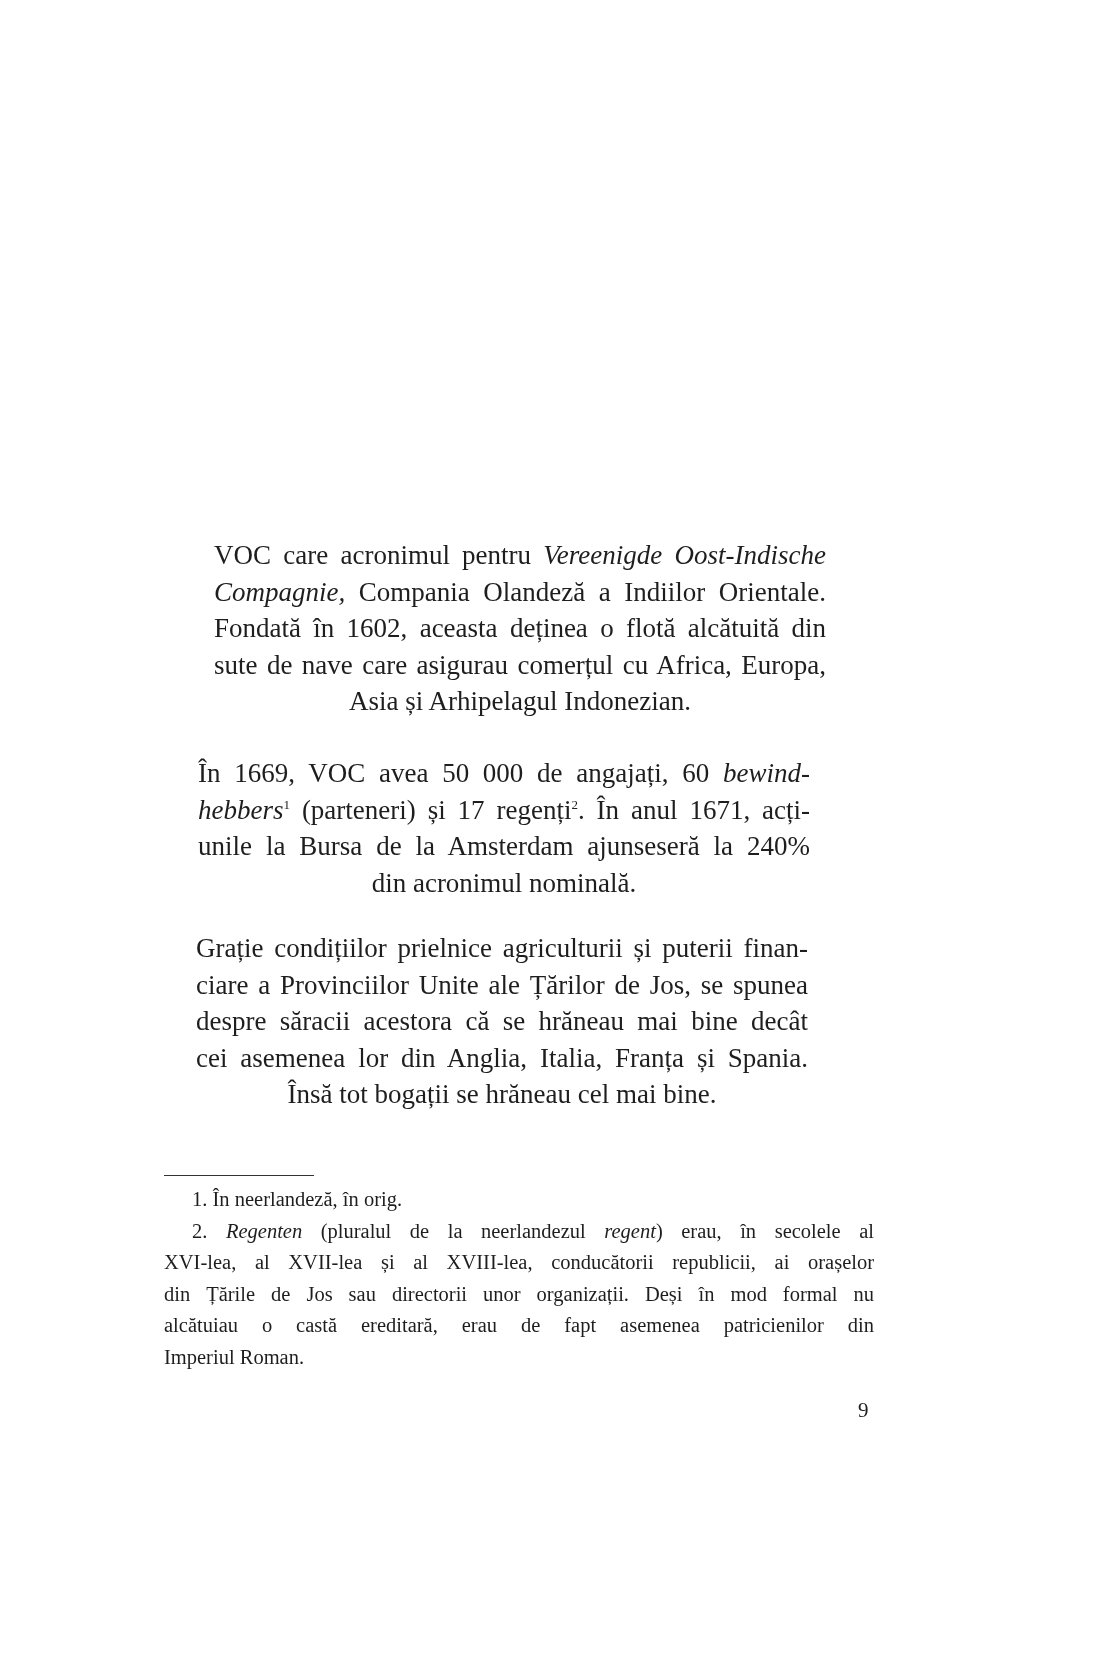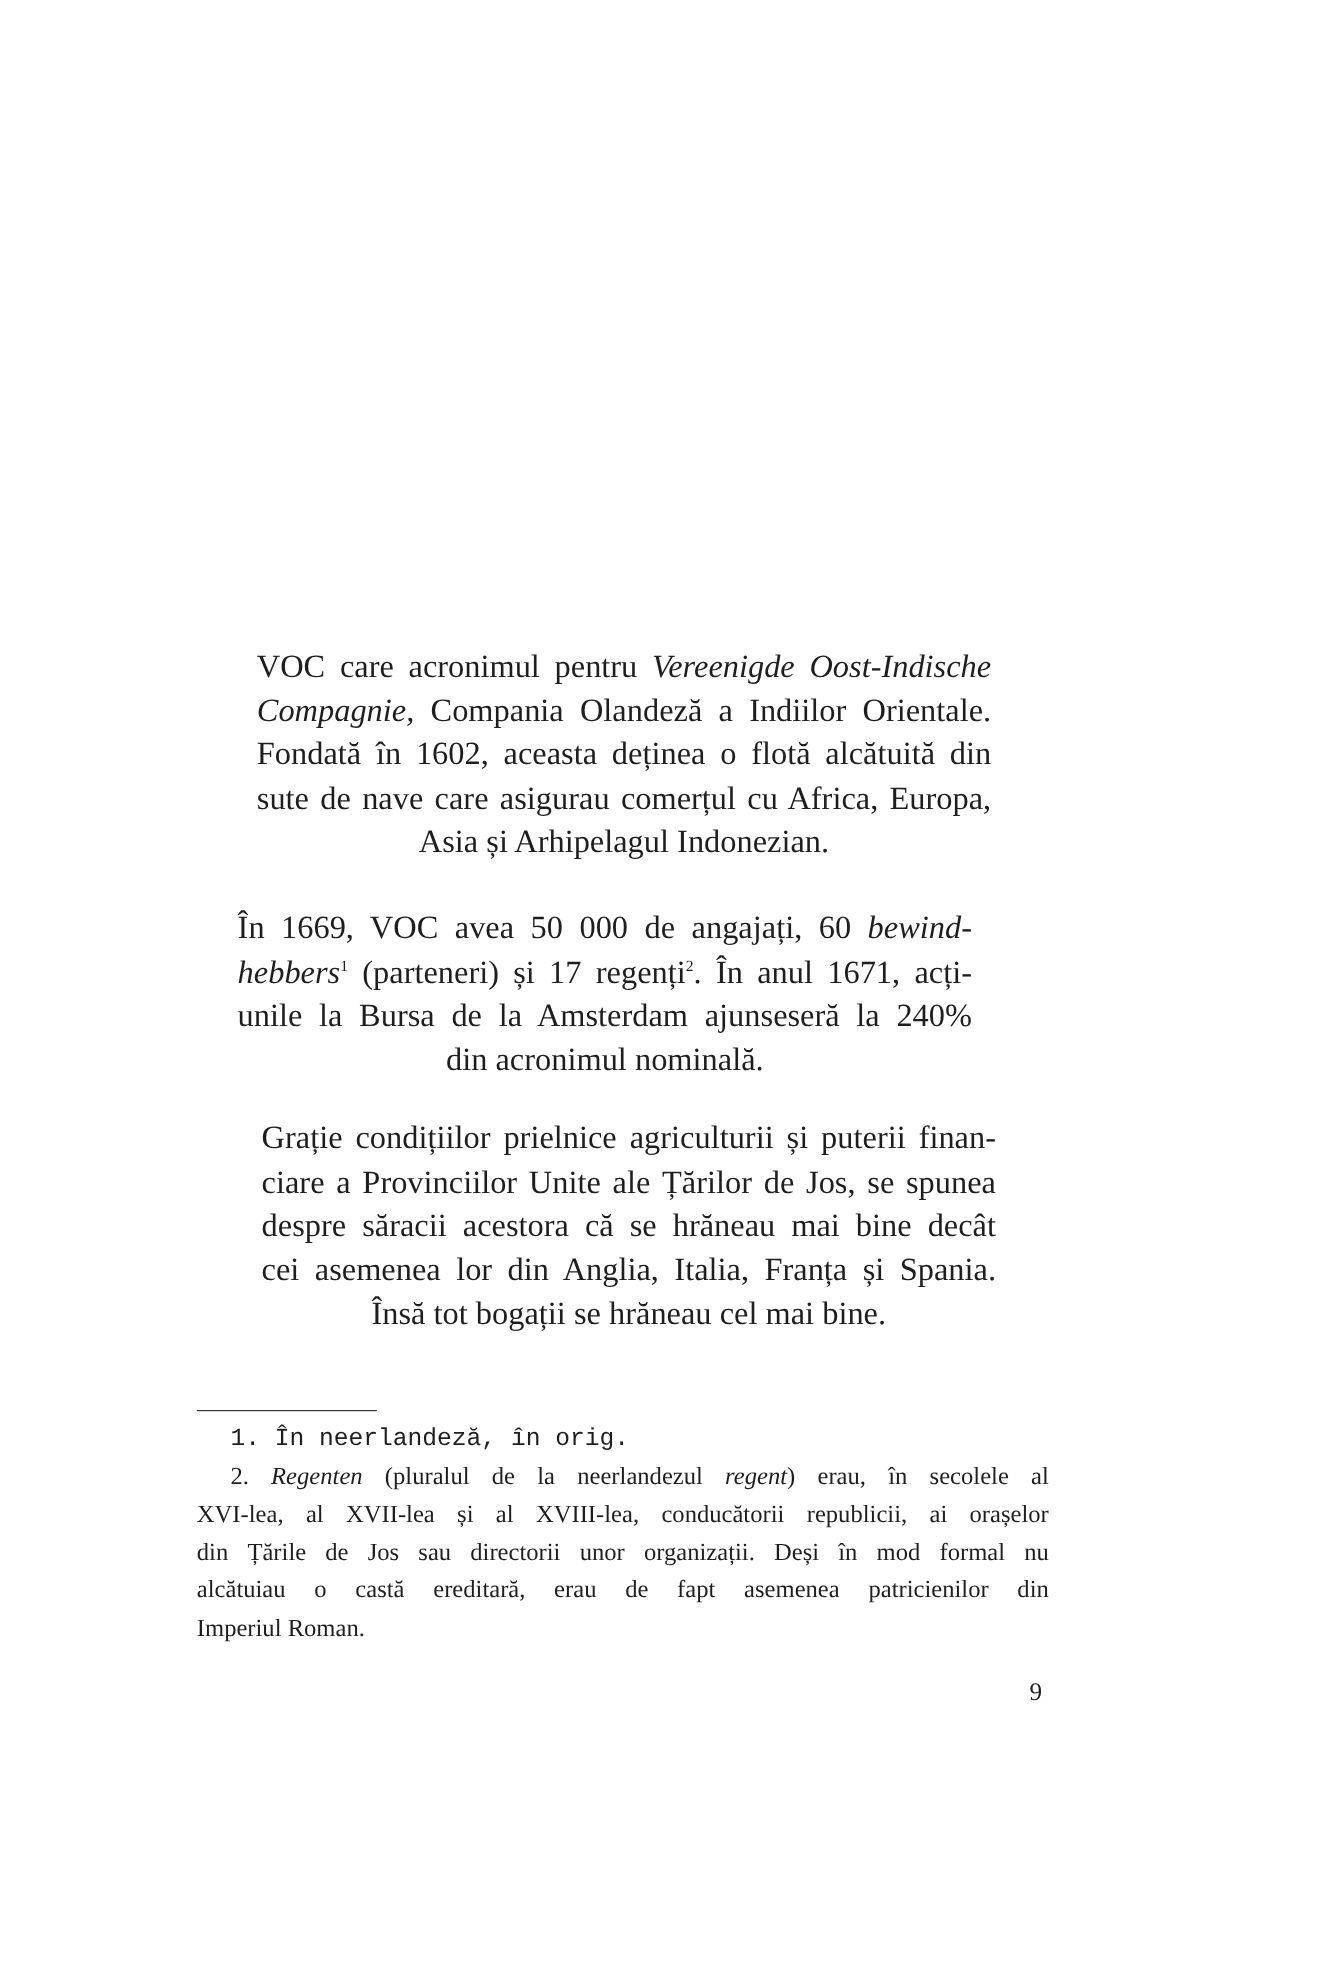--- a/index.html
+++ b/index.html
@@ -1,28 +1,28 @@
 <!DOCTYPE html>
 <html><head>
 <meta charset="utf-8">
 <style>
   html, body { margin:0; padding:0; background:#fff; }
   body { width:1103px; height:1654px; position:relative; font-family:"Liberation Serif","DejaVu Serif",serif; color:#1e1e1e; }
   .main { position:absolute; left:214px; width:612px; font-size:27px; line-height:36.5px; }
   .p1 { position:absolute; top:537px; left:214px; width:612px; }
   .p2 { position:absolute; top:755px; left:198px; width:612px; }
-  .p3 { position:absolute; top:930px; left:218px; width:612px; }
+  .p3 { position:absolute; top:930px; left:196px; width:612px; }
   .line { display:block; white-space:nowrap; text-align:justify; text-align-last:justify; }
   .line.last { text-align-last:center; text-align:center; }
   i { font-style:italic; }
   sup { font-size:13px; vertical-align:super; line-height:0; }
   .rule { position:absolute; left:164px; top:1175px; width:150px; height:1px; background:#333; }
   .notes { position:absolute; left:164px; top:1184px; width:710px; font-size:20.5px; line-height:31.6px; }
   .nline { display:block; white-space:nowrap; text-align:justify; text-align-last:justify; }
-  .nline.first { padding-left:28px; text-align-last:left;font-family:Liberation Mono, monospace; }
+  .nline.first { padding-left:28px; text-align-last:left; }
   .nline.indent { padding-left:28px; }
   .nline.last { text-align-last:left; }
   .pagenum { position:absolute; left:858px; top:1398px; font-size:21px; }
 </style>
 </head>
 <body>
 
 <div class="main p1" id="p0">
     <span class="line"><span>VOC care acronimul pentru </span><i>Vereenigde Oost-Indische</i></span>
     <span class="line"><i>Compagnie,</i><span> Compania Olandeză a Indiilor Orientale.</span></span>

